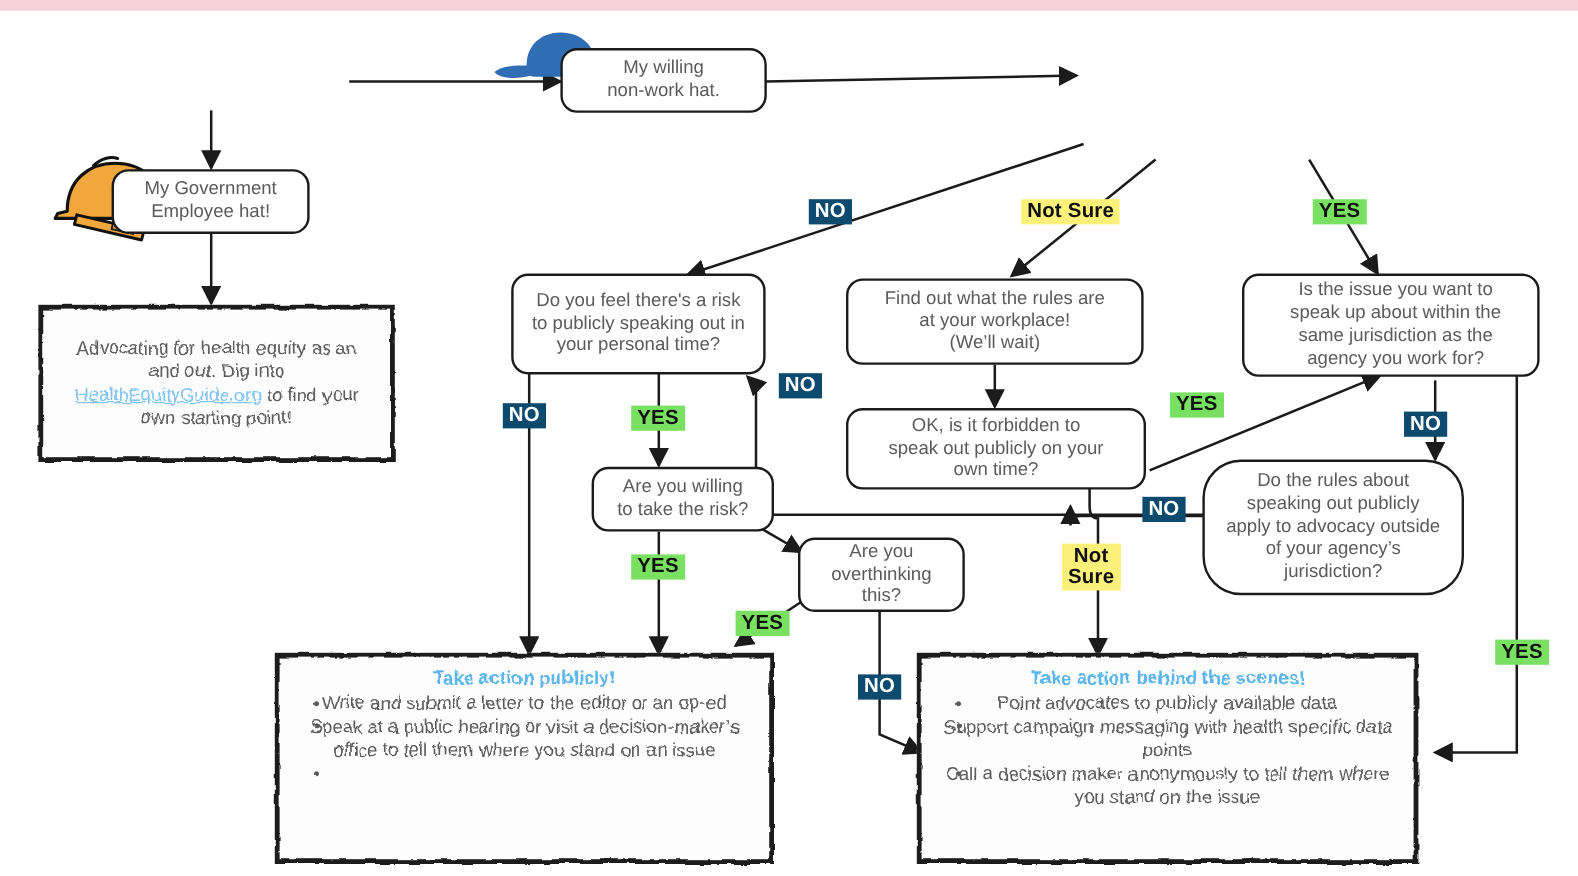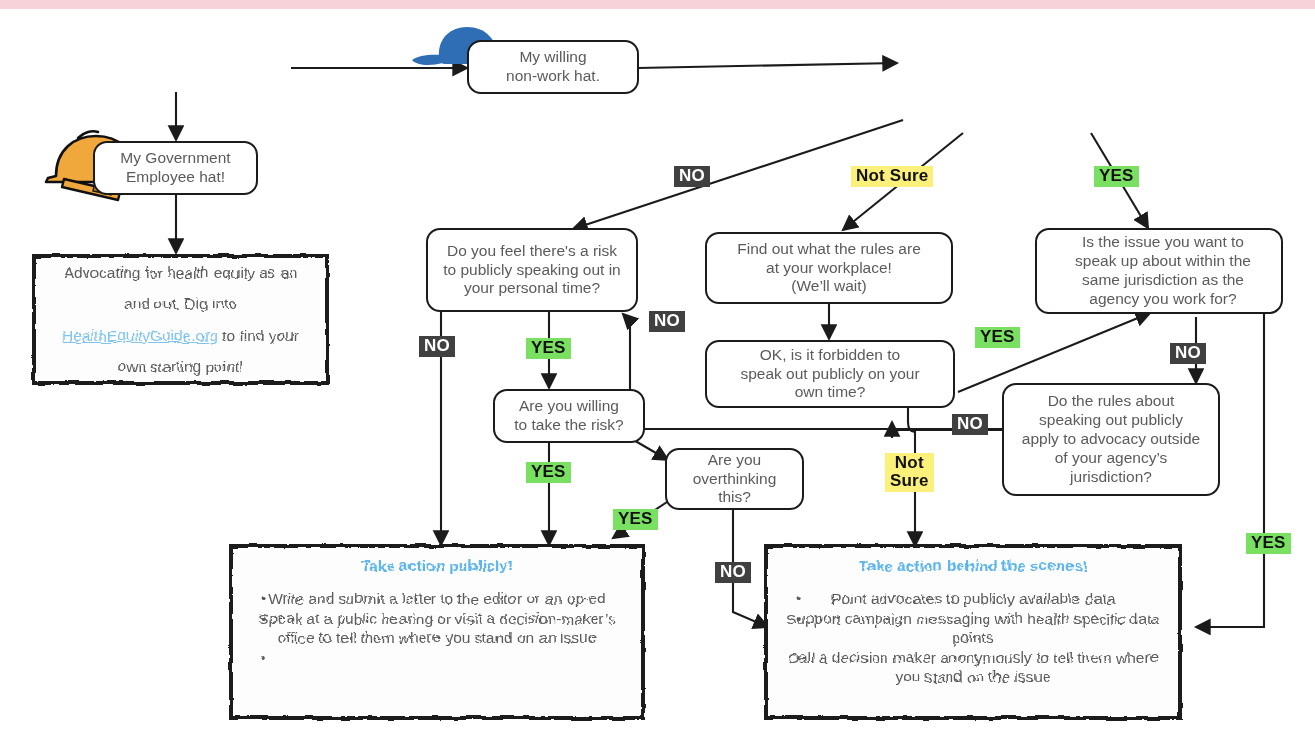--- a/index.html
+++ b/index.html
@@ -36,34 +36,33 @@
     position:absolute;
     box-sizing:border-box;
     background:#fdfdfd;
     border:4px solid #1b1b1b;
     display:flex;flex-direction:column;align-items:center;justify-content:flex-start;
     text-align:center;
     color:#5b5b5b;
     line-height:1.25;
     padding:8px 10px;
     filter:url(#rough);
-    gap:12px;
   }
 
   .badge{
     position:absolute;
     box-sizing:border-box;
     font-weight:bold;
     text-align:center;
     line-height:1.05;
     padding:1px 5px 2px 5px;
     white-space:pre-line;
     letter-spacing:0.2px;
   }
-  .badge-no{background:#404040;color:#ffffff;}
+  .badge-no{background:#0c4a6e;color:#ffffff;}
   .badge-yes{background:#79e061;color:#111111;}
   .badge-ns{background:#fbf07a;color:#111111;}
 
   .headline{color:#5bb5ec;font-weight:bold;margin-bottom:2px;}
   ul.acts{list-style:none;margin:0;padding:0;width:100%;}
   ul.acts li{position:relative;padding-left:0;text-align:center;}
   ul.acts li .bul{position:absolute;left:18px;top:0;}
   .linktext{color:#7fc3ef;text-decoration:underline;}
 
   .hat-hard{position:absolute;}
@@ -176,21 +175,21 @@
 own time?</span>
   </div>
 
   <div class="rbox" style="left:1035px;top:228px;width:248px;height:86px;font-size:15.5px;padding-left:16px;">
     <span style="white-space:pre-line;">Is the issue you want to
 speak up about within the
 same jurisdiction as the
 agency you work for?</span>
   </div>
 
-  <div class="rbox" style="left:1002px;top:383px;width:218px;height:113px;font-size:15.5px;">
+  <div class="rbox" style="left:1002px;top:383px;width:218px;height:113px;font-size:15.5px;border-radius:32px;">
     <span style="white-space:pre-line;">Do the rules about
 speaking out publicly
 apply to advocacy outside
 of your agency’s
 jurisdiction?</span>
   </div>
 
   <div class="rbox" style="left:493px;top:389px;width:152px;height:54px;font-size:15.5px;">
     <span style="white-space:pre-line;">Are you willing
 to take the risk?</span>

